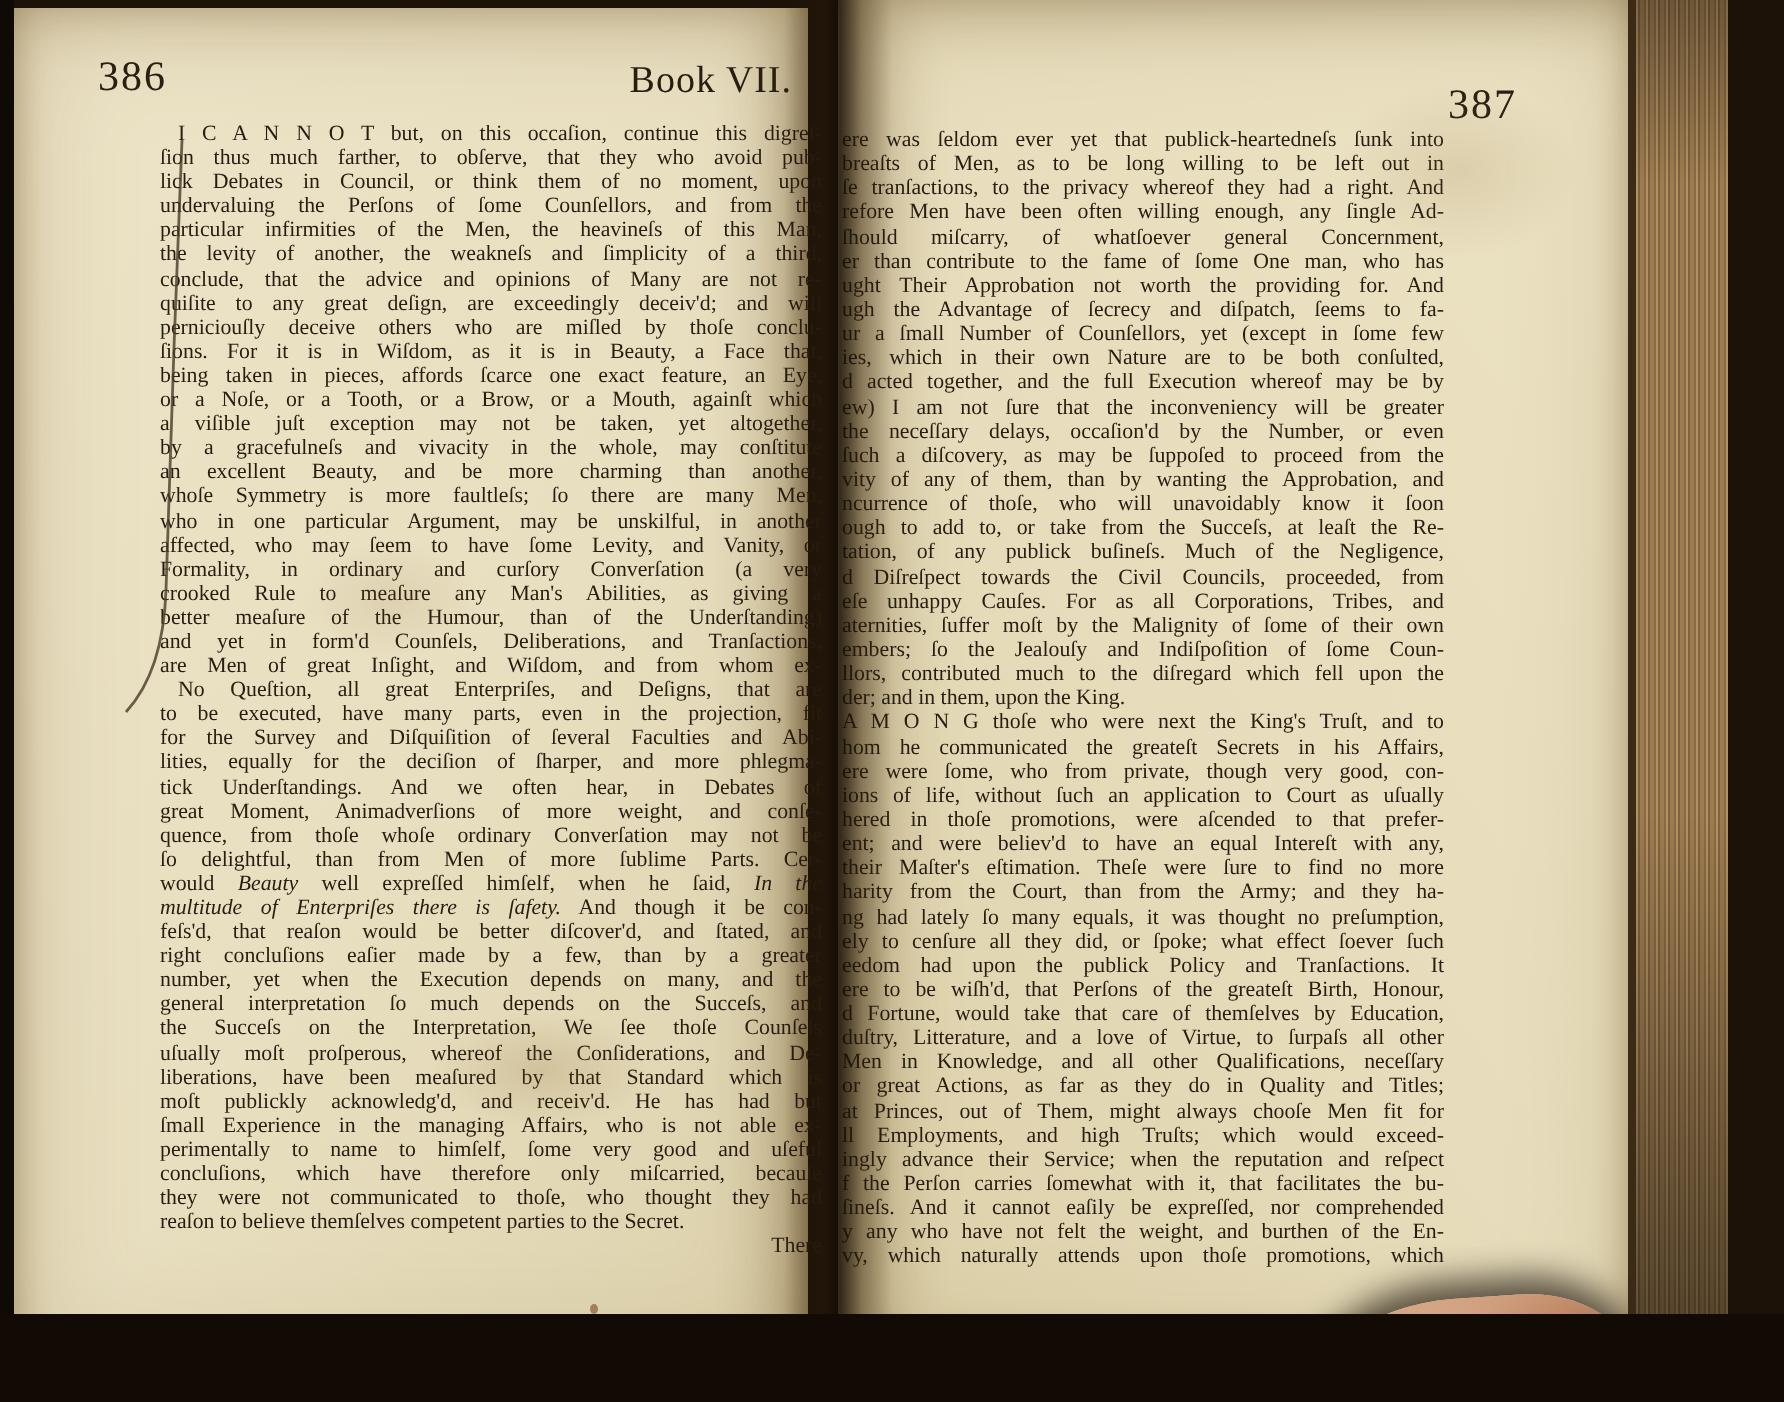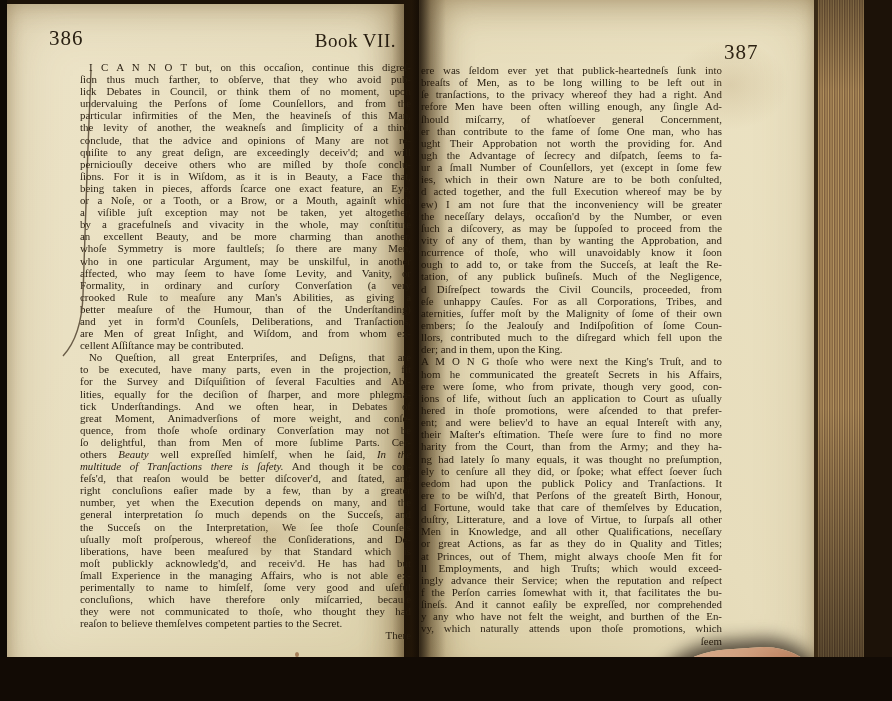--- a/index.html
+++ b/index.html
@@ -95,31 +95,30 @@
         <div class="line">by a gracefulneſs and vivacity in the whole, may conſtitute</div>
         <div class="line">an excellent Beauty, and be more charming than another,</div>
         <div class="line">whoſe Symmetry is more faultleſs; ſo there are many Men,</div>
         <div class="line">who in one particular Argument, may be unskilful, in another</div>
         <div class="line">affected, who may ſeem to have ſome Levity, and Vanity, or</div>
         <div class="line">Formality, in ordinary and curſory Converſation (a very</div>
         <div class="line">crooked Rule to meaſure any Man's Abilities, as giving a</div>
         <div class="line">better meaſure of the Humour, than of the Underſtanding)</div>
         <div class="line">and yet in form'd Counſels, Deliberations, and Tranſactions,</div>
         <div class="line">are Men of great Inſight, and Wiſdom, and from whom ex-</div>
-        <div class="line a-l"><span>cellent Aſſiſtance may be contributed.</span></div>
         <div class="line ind"><span>No Queſtion, all great Enterpriſes, and Deſigns, that are</span></div>
         <div class="line">to be executed, have many parts, even in the projection, fit</div>
         <div class="line">for the Survey and Diſquiſition of ſeveral Faculties and Abi-</div>
         <div class="line">lities, equally for the deciſion of ſharper, and more phlegma-</div>
         <div class="line">tick Underſtandings.  And we often hear, in Debates of</div>
         <div class="line">great Moment, Animadverſions of more weight, and conſe-</div>
         <div class="line">quence, from thoſe whoſe ordinary Converſation may not be</div>
         <div class="line">ſo delightful, than from Men of more ſublime Parts.  Cer-</div>
-        <div class="line"><span>others </span><span class="it">Beauty</span><span> well expreſſed himſelf, when he ſaid, </span><span class="it">In the</span></div>
-        <div class="line"><span class="it">multitude of Tranſactions there is ſafety.</span><span>  And though it be con-</span></div>
+        <div class="line"><span>would </span><span class="it">Beauty</span><span> well expreſſed himſelf, when he ſaid, </span><span class="it">In the</span></div>
+        <div class="line"><span class="it">multitude of Enterpriſes there is ſafety.</span><span>  And though it be con-</span></div>
         <div class="line">feſs'd, that reaſon would be better diſcover'd, and ſtated, and</div>
         <div class="line">right concluſions eaſier made by a few, than by a greater</div>
         <div class="line">number, yet when the Execution depends on many, and the</div>
         <div class="line">general interpretation ſo much depends on the Succeſs, and</div>
         <div class="line">the Succeſs on the Interpretation, We ſee thoſe Counſels</div>
         <div class="line">uſually moſt proſperous, whereof the Conſiderations, and De-</div>
         <div class="line">liberations, have been meaſured by that Standard which is</div>
         <div class="line">moſt publickly acknowledg'd, and receiv'd.  He has had but</div>
         <div class="line">ſmall Experience in the managing Affairs, who is not able ex-</div>
         <div class="line">perimentally to name to himſelf, ſome very good and uſeful</div>
@@ -174,21 +173,20 @@
         <div class="line">duſtry, Litterature, and a love of Virtue, to ſurpaſs all other</div>
         <div class="line">Men in Knowledge, and all other Qualifications, neceſſary</div>
         <div class="line">or great Actions, as far as they do in Quality and Titles;</div>
         <div class="line">at Princes, out of Them, might always chooſe Men fit for</div>
         <div class="line">ll Employments, and high Truſts; which would exceed-</div>
         <div class="line">ingly advance their Service; when the reputation and reſpect</div>
         <div class="line">f the Perſon carries ſomewhat with it, that facilitates the bu-</div>
         <div class="line">ſineſs.  And it cannot eaſily be expreſſed, nor comprehended</div>
         <div class="line">y any who have not felt the weight, and burthen of the En-</div>
         <div class="line">vy, which naturally attends upon thoſe promotions, which</div>
-        <div class="line a-r"><span>ſeem</span></div>
       </div>
   </div>
 
   <div class="gutter"></div>
 
   <svg class="marks" viewBox="0 0 892 701">
     <path d="M 91 70 C 88 140, 85 230, 83 295 C 82 325, 74 344, 63 356" fill="none" stroke="#4a3b28" stroke-width="1.4" opacity="0.8"></path>
   </svg>
 
   <div class="stain stain1"></div>

